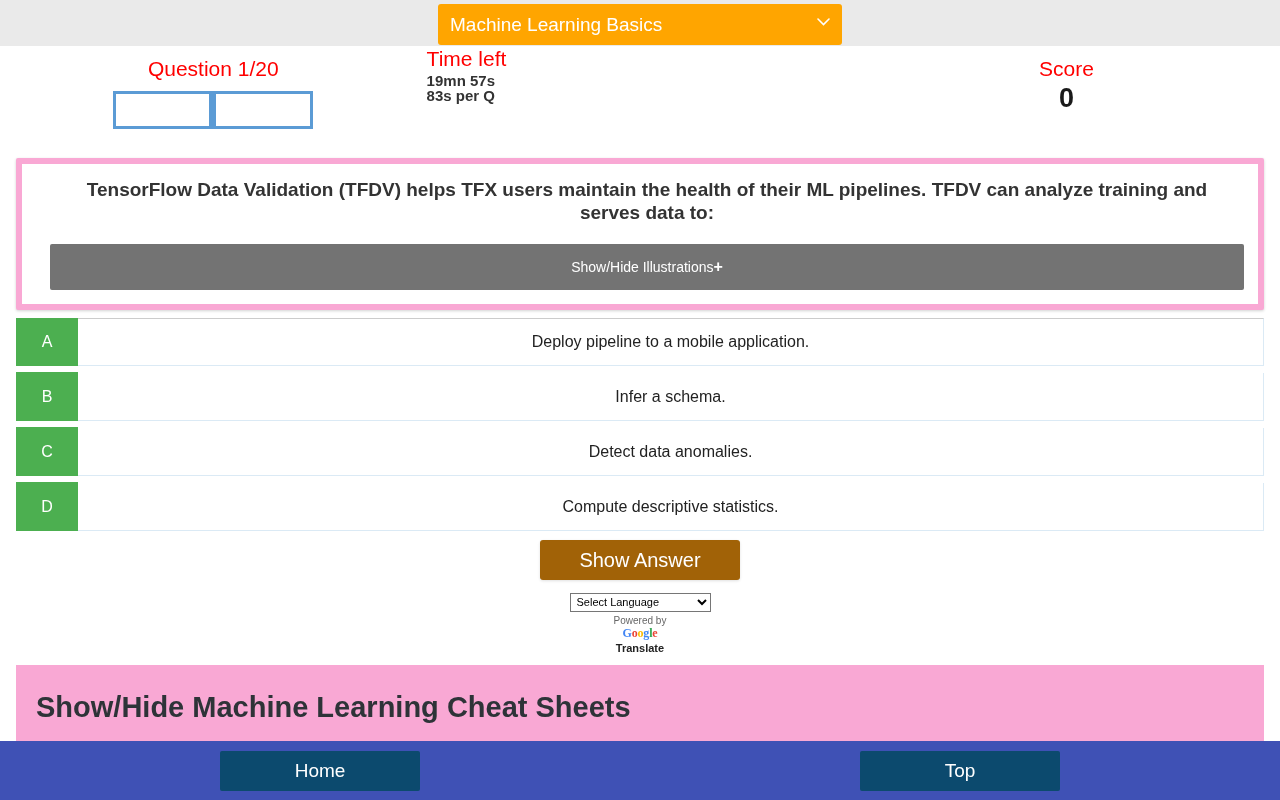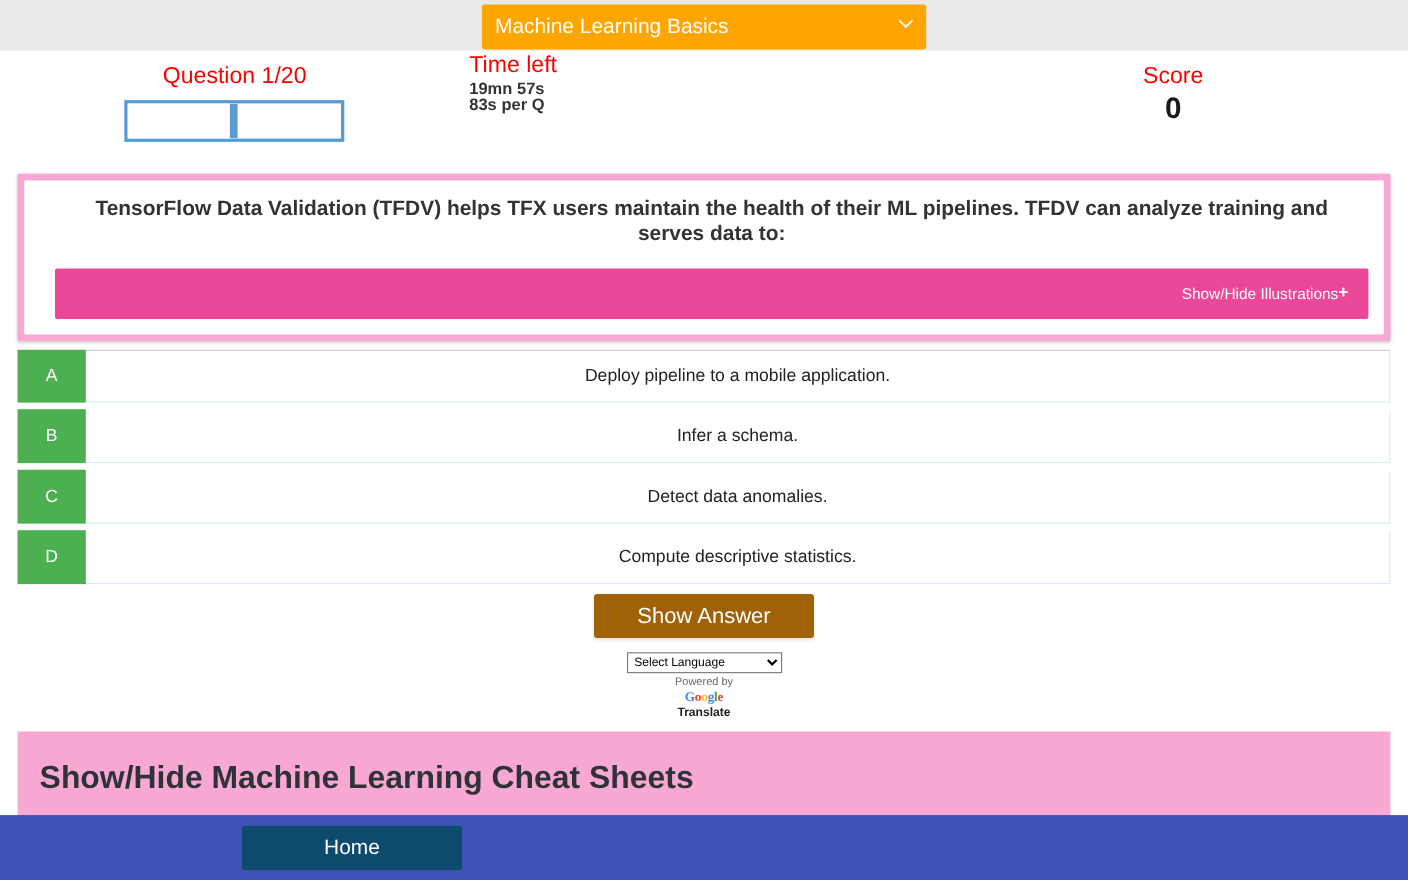--- a/index.html
+++ b/index.html
@@ -115,25 +115,25 @@
   .question-text {
     text-align: center;
     font-size: 19px;
     font-weight: bold;
     color: #333333;
     line-height: 23px;
     padding: 0 10px;
     margin: 0 0 14px 0;
   }
   .illustration-bar {
-    background: #ec4899;
+    background: #737373;
     height: 46px;
     display: flex;
     align-items: center;
-    justify-content: flex-end;
+    justify-content: center;
     padding: 0 18px 0 18px;
     border-radius: 2px;
     margin-top: 20px;
   }
   .illustration-label {
     color: #ffffff;
     font-size: 14px;
     font-weight: normal;
   }
   .illustration-plus {
@@ -372,14 +372,17 @@
 
 <div class="cheat-panel">
   <h2 class="cheat-title">Show/Hide Machine Learning Cheat Sheets</h2>
 </div>
 
 <div class="footer">
   <div class="footer-inner">
     <div class="footer-cell">
       <button class="footer-btn">Home</button>
     </div>
+    <div class="footer-cell">
+      <button class="footer-btn">Top</button>
+    </div>
   </div>
 </div>
 
 </body></html>

